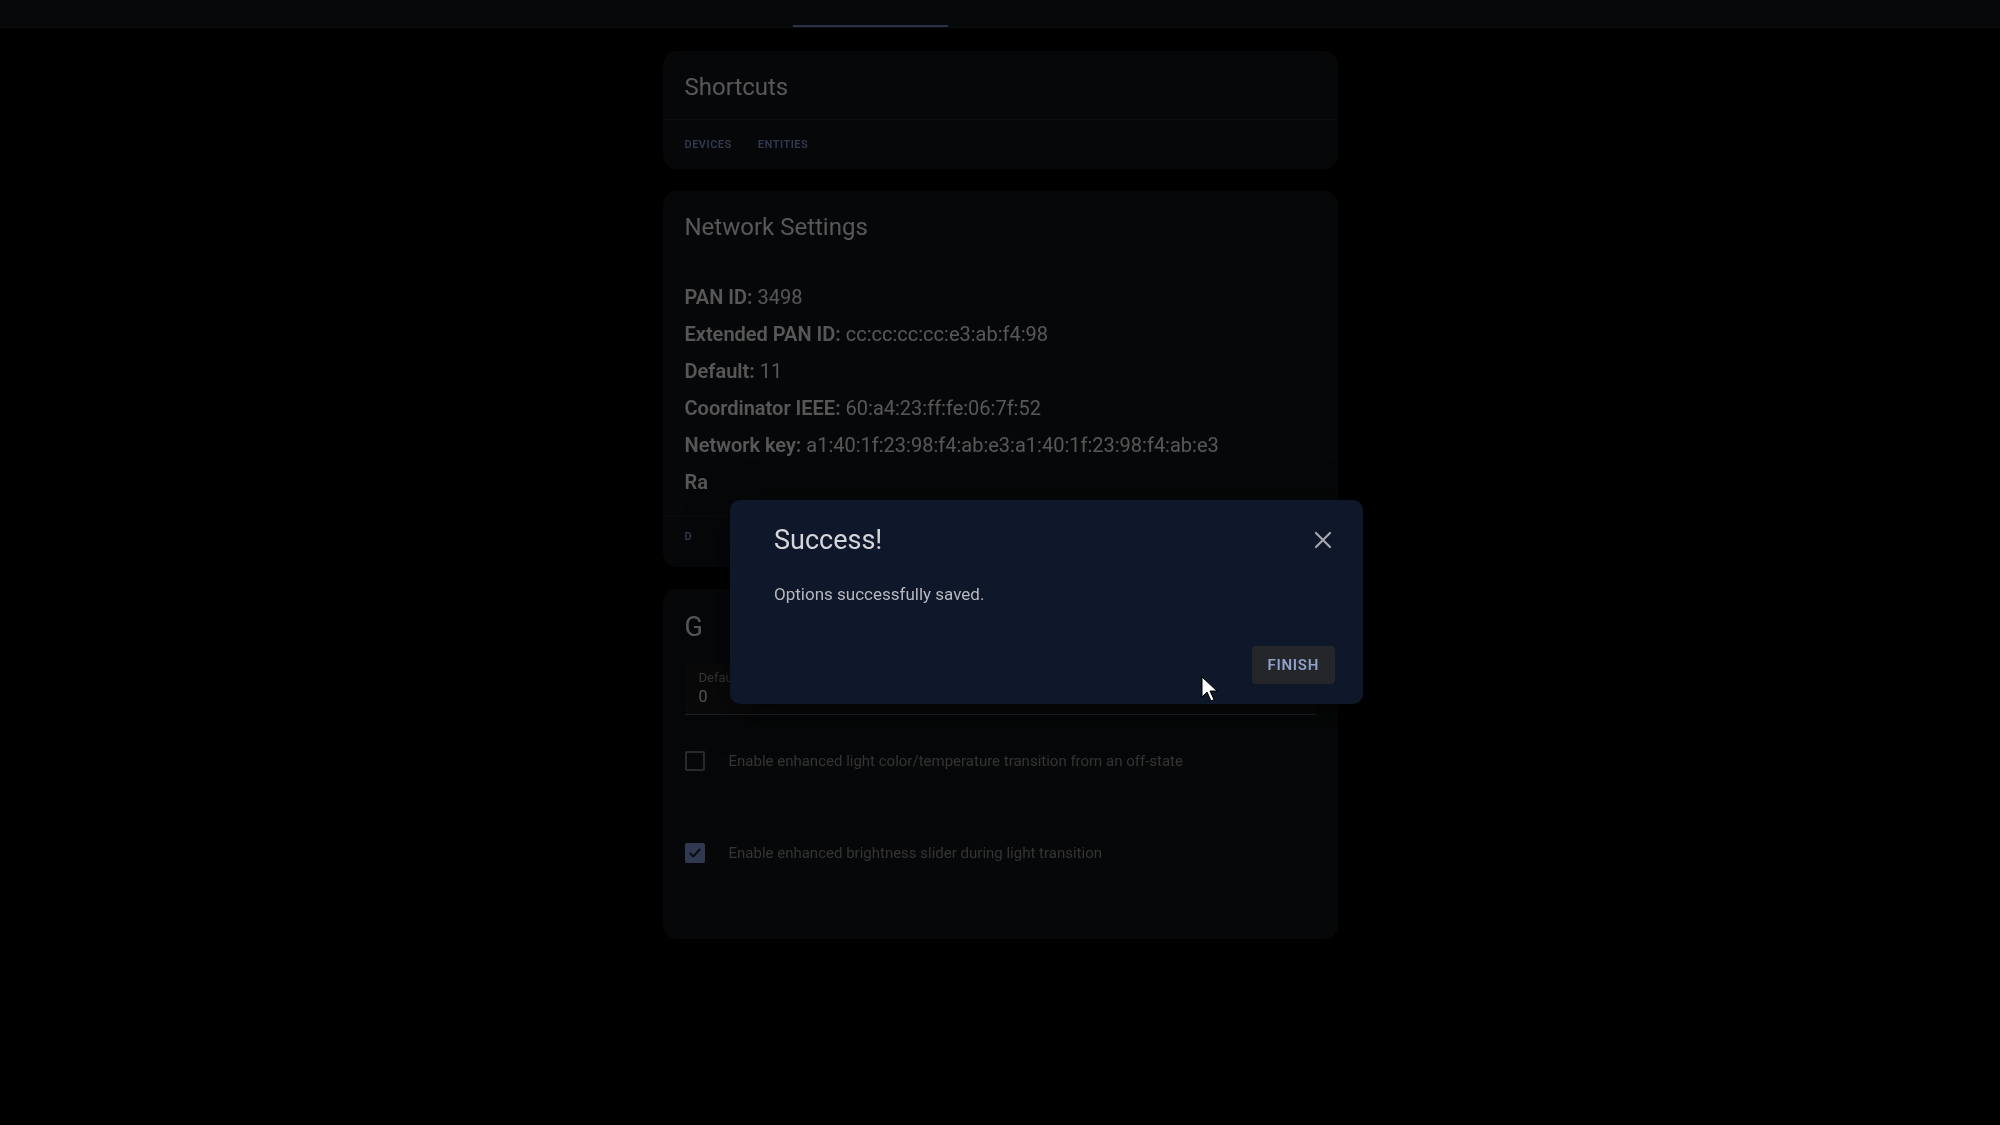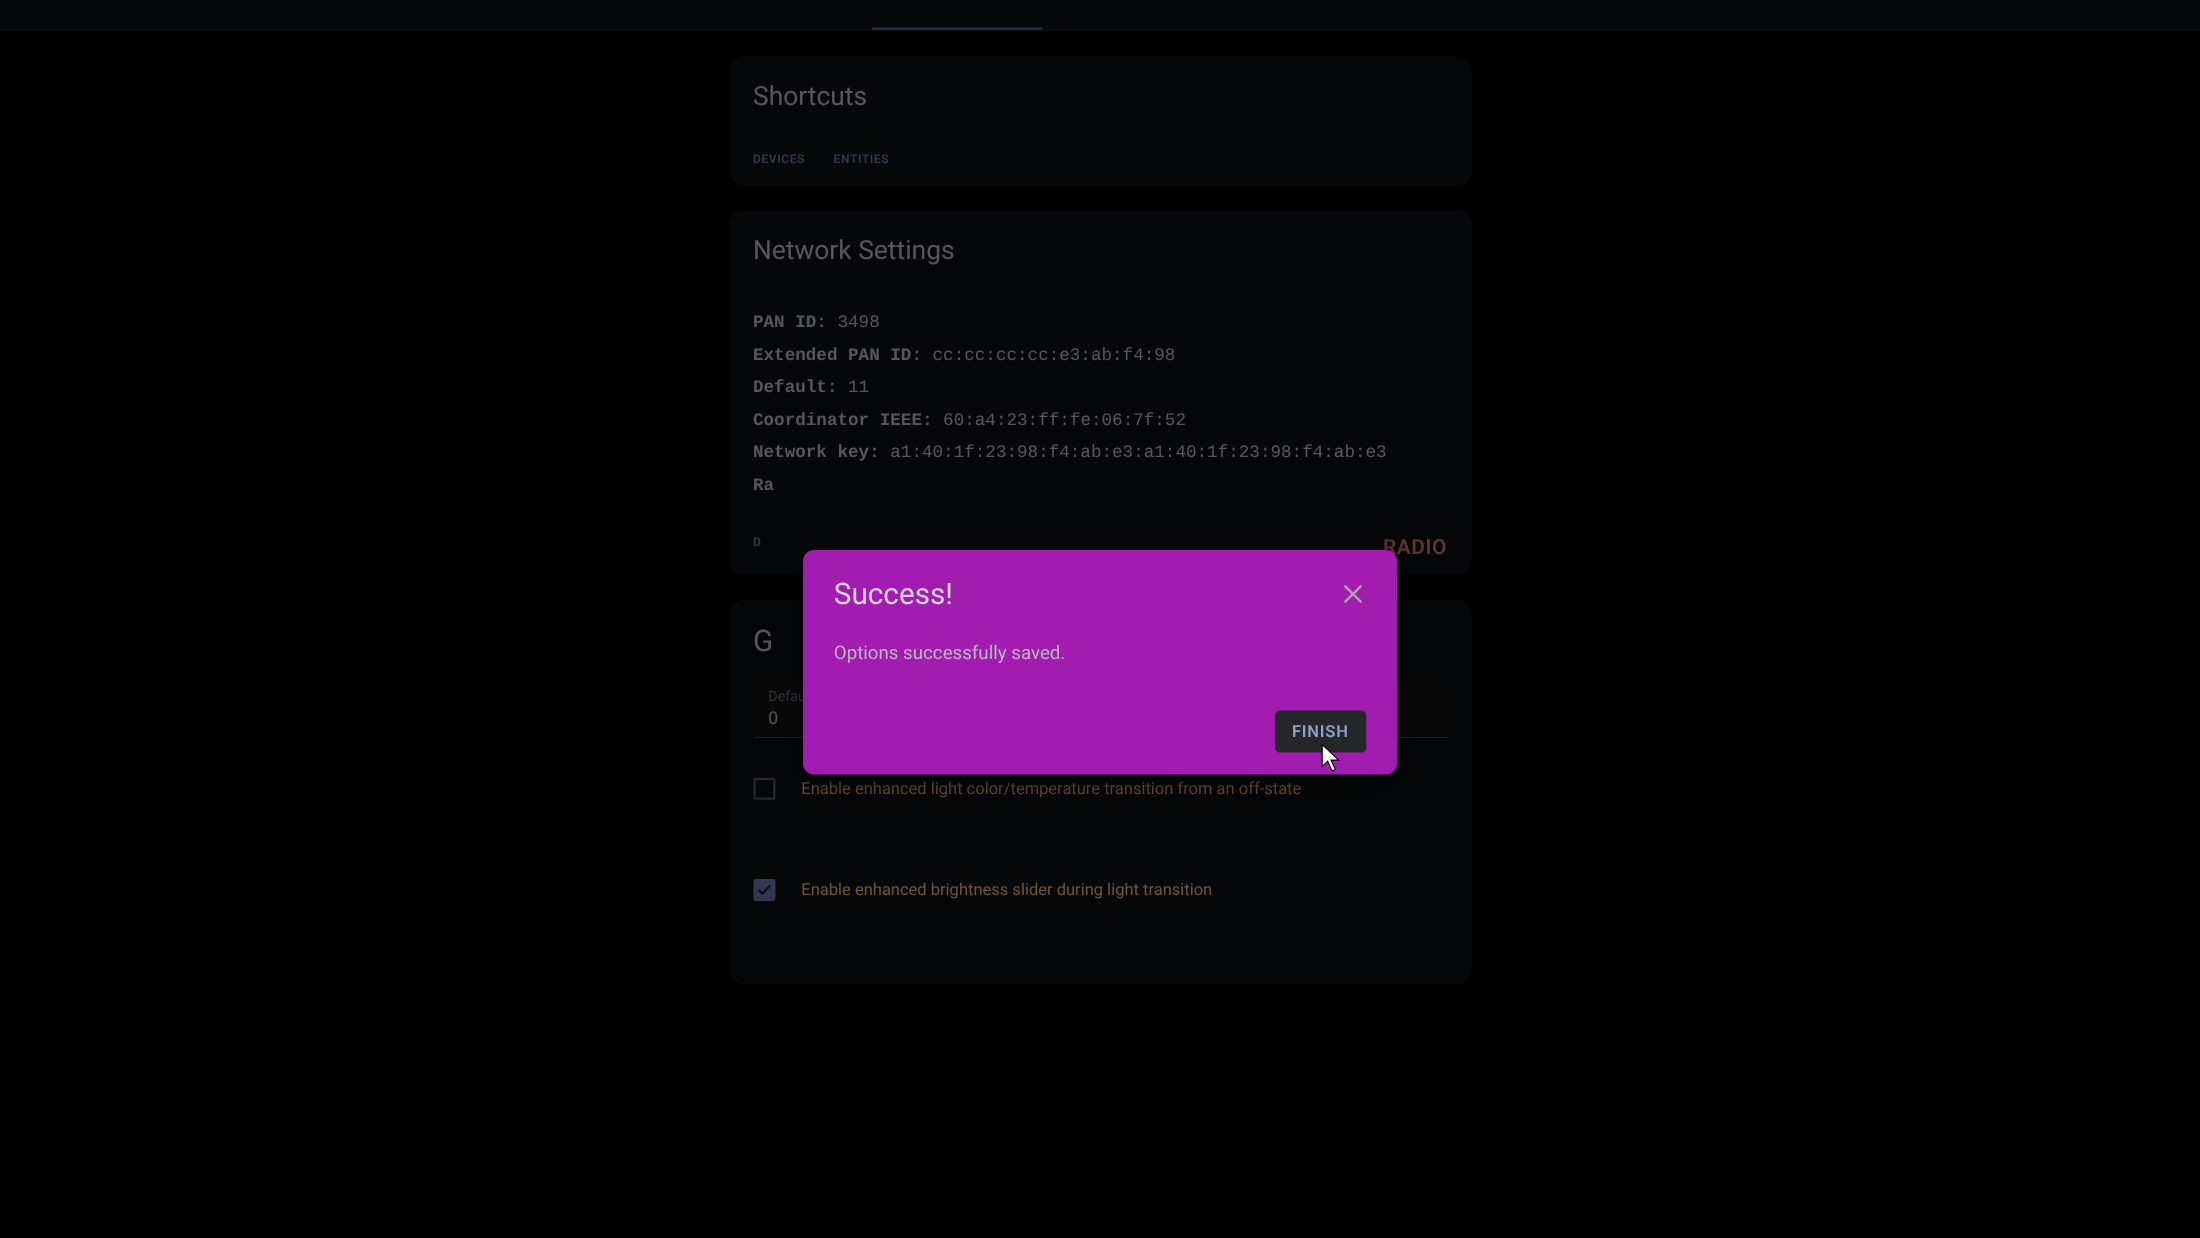--- a/index.html
+++ b/index.html
@@ -54,24 +54,23 @@
       gap: 26px;
     }
     .chip {
       color: #6b7fb3;
       font-size: 11px;
       font-weight: 600;
       letter-spacing: 0.5px;
     }
     .kv-block {
       padding: 20px 22px 14px 22px;
-      font-size: 16px;
+      font-size: 20px;
       line-height: 1.85;
       color: #c0c0c4;
-      font-family: Liberation Mono, monospace;
     }
     .kv-block b { color: #c0c0c4; font-weight: 600; }
     .card-actions {
       display: flex;
       justify-content: flex-end;
       padding: 14px 22px;
       gap: 24px;
     }
     .action-danger {
       color: #d67a68;
@@ -100,21 +99,21 @@
       color: #c0c0c4;
       font-size: 16px;
       margin-top: 2px;
     }
     .check-row {
       display: flex;
       align-items: center;
       gap: 24px;
       padding: 36px 22px;
       font-size: 15px;
-      color: #fdba74;
+      color: #737373;
     }
     .check-row:first-of-type { padding-top: 40px; }
     .checkbox {
       width: 20px;
       height: 20px;
       border: 2px solid #5a5c62;
       border-radius: 2px;
       flex: none;
       display: flex;
       align-items: center;
@@ -129,24 +128,24 @@
       position: absolute;
       inset: 0;
       background: rgba(0,0,0,0.55);
       z-index: 10;
     }
     .dialog {
       position: absolute;
       z-index: 20;
       left: 730px;
       top: 500px;
-      width: 540px;
-      background: #a21caf;
+      width: 633px;
+      background: #0f172a;
       border-radius: 10px;
-      padding: 24px 28px 20px 28px;
+      padding: 24px 28px 20px 44px;
       box-shadow: 0 8px 40px rgba(0,0,0,0.6);
     }
     .dialog-header {
       display: flex;
       justify-content: space-between;
       align-items: center;
     }
     .dialog-title {
       color: #d6d6da;
       font-size: 27px;

